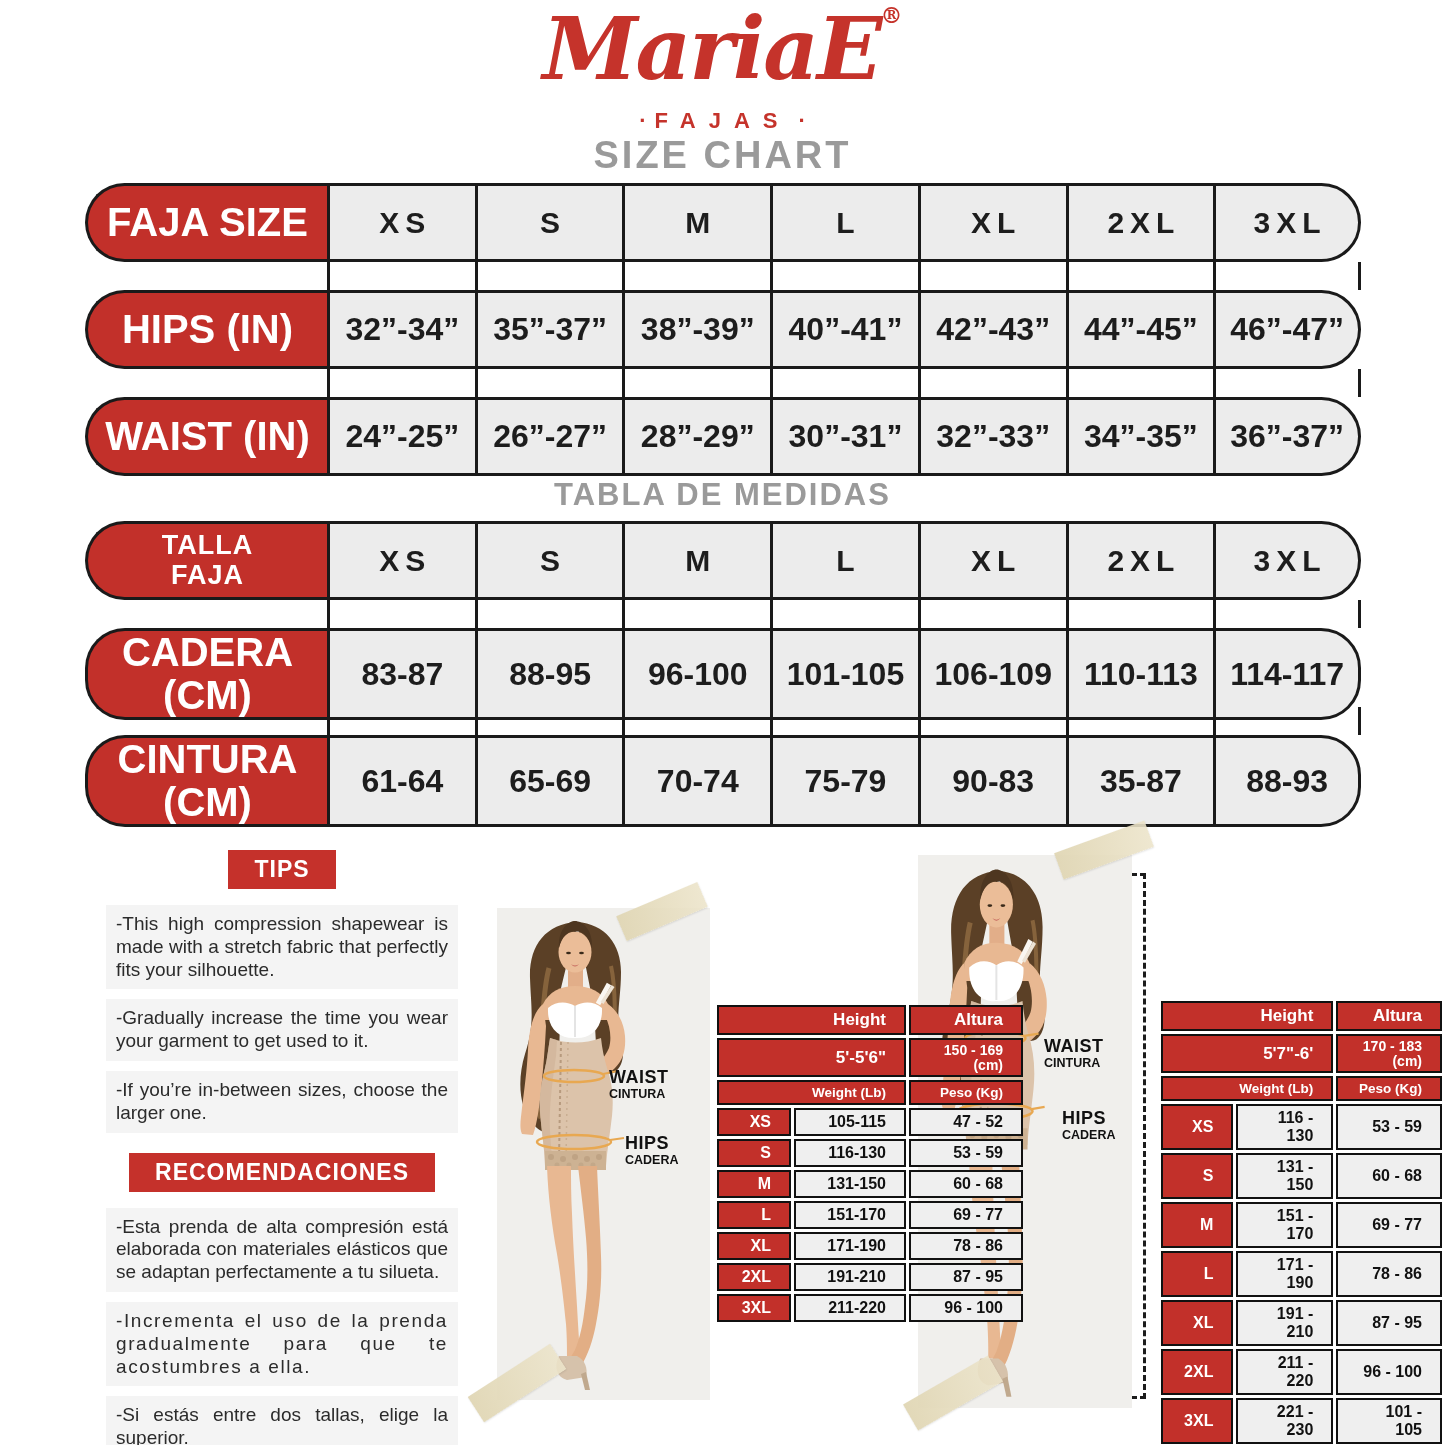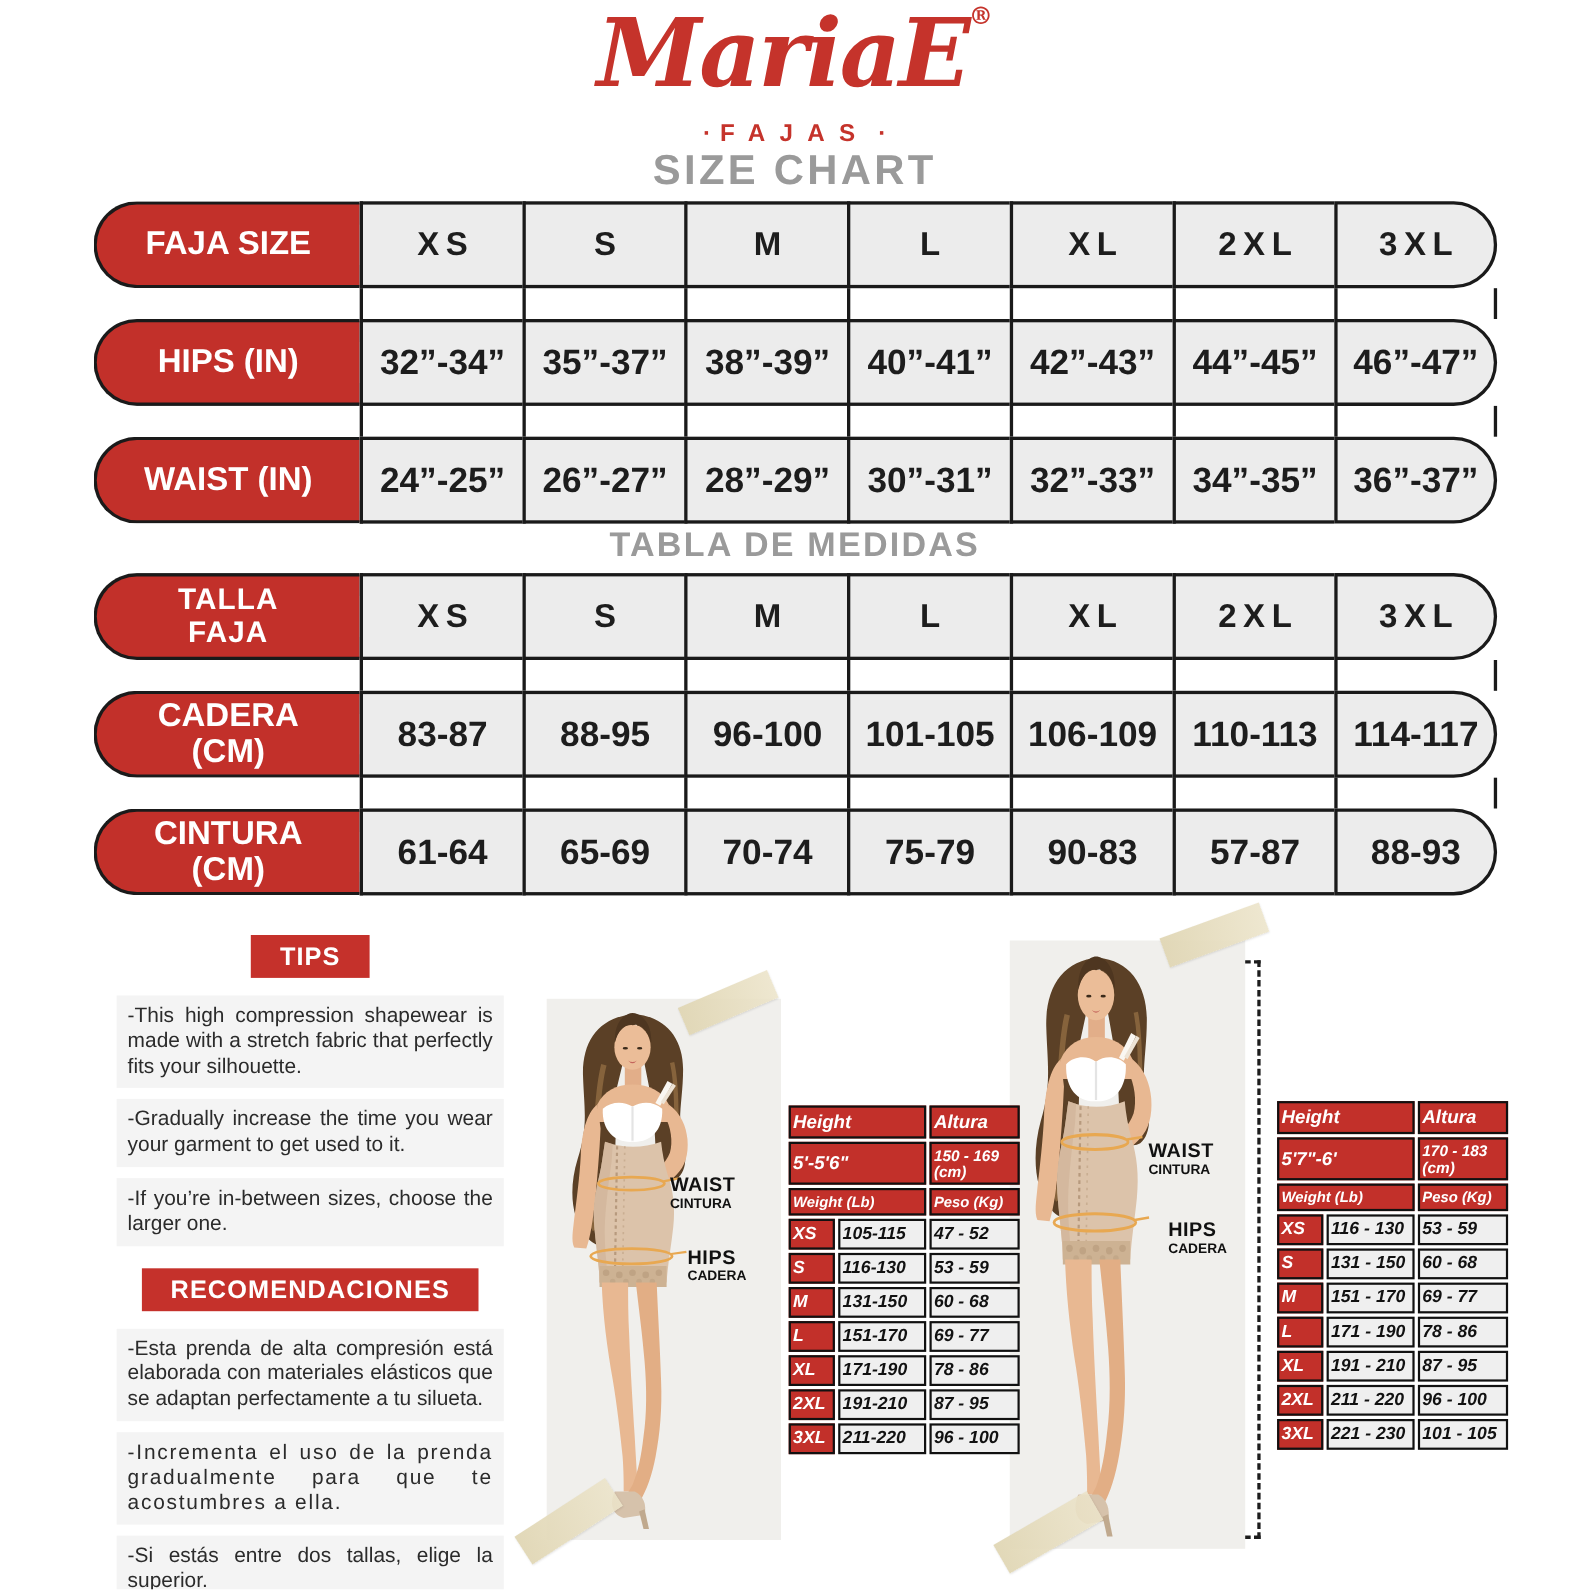--- a/index.html
+++ b/index.html
@@ -17,21 +17,21 @@
   .sub-title{position:absolute;top:477px;left:0;width:100%;text-align:center;
              font-size:31px;font-weight:bold;color:#9A9A9A;letter-spacing:2px;}
   
   .big-table{position:absolute;left:85px;width:1276px;}
   .bt-row,.bt-spacer{display:grid;grid-template-columns:242px repeat(7,1fr);}
   .bt-row{height:79px;}
   .bt-spacer{height:28px;}
   .bt-row>div,.bt-spacer>div{box-sizing:border-box;}
   .bt-label{background:#C2302A;border:3px solid #1a1a1a;border-right:none;
             border-radius:40px 0 0 40px;color:#fff;display:flex;align-items:center;
-            justify-content:center;text-align:center;font-weight:bold;font-size:30px;
+            justify-content:center;text-align:center;font-weight:bold;font-size:40px;
             line-height:1.08;white-space:pre-line;}
   .bt-label.small{font-size:27px;letter-spacing:1px;}
   .bt-cell{background:#ECECEC;border-top:3px solid #1a1a1a;border-bottom:3px solid #1a1a1a;
            border-left:3px solid #1a1a1a;display:flex;align-items:center;justify-content:center;
            font-size:32px;font-weight:bold;color:#1d1d1d;}
   .bt-row .bt-cell:last-child{border-right:3px solid #1a1a1a;border-radius:0 40px 40px 0;}
   .bt-cell.hdr{font-size:30px;letter-spacing:6px;padding-left:6px;}
   .bt-spacer .sp{border-left:3px solid #1a1a1a;}
   .bt-spacer .sp:last-child{border-right:3px solid #1a1a1a;}
   .bt-spacer .gap{border:none;}
@@ -59,21 +59,21 @@
   .c2-waist{left:126px;top:182px;} .c2-hips{left:144px;top:254px;}
   .tape{position:absolute;background:linear-gradient(100deg,rgba(224,214,180,.95),rgba(236,228,202,.88));
         box-shadow:0 1px 2px rgba(0,0,0,.10);z-index:8;}
   .t1a{left:618px;top:68px;width:88px;height:27px;transform:rotate(-23deg);}
   .t1b{left:468px;top:538px;width:98px;height:30px;transform:rotate(-33deg);}
   .t2a{left:1056px;top:6px;width:96px;height:28px;transform:rotate(-20deg);}
   .t2b{left:904px;top:548px;width:98px;height:30px;transform:rotate(-30deg);}
   
   .wtable{position:absolute;border-collapse:separate;border-spacing:3px;}
   .wt1{left:714px;top:172px;} .wt2{left:1158px;top:168px;}
-  .wtable td{border:2.5px solid #111;text-align:left;font-weight:bold;padding:3px 2px;font-style:italic;}
+  .wtable td{border:2.5px solid #111;text-align:right;font-weight:bold;padding:3px 18px;}
   .wtable .hd{background:#C2302A;color:#fff;font-size:17px;}
   .wtable .hd.sm{font-size:13.5px;}
   .wtable .cm{white-space:pre-line;font-size:14px;line-height:1.05;}
   .wtable .sz{background:#C2302A;color:#fff;font-size:16px;width:34px;}
   .wtable .val{background:#EFEFEF;color:#111;font-size:16px;}
   .wtable .c2{width:72px;} .wtable .c3{width:74px;}
 </style>
 </head>
 <body>
 
@@ -184,21 +184,21 @@
         <div class="sp"></div>
     </div>
     <div class="bt-row">
       <div class="bt-label" style="white-space: pre-line;">CINTURA
 (CM)</div>
       <div class="bt-cell">61-64</div>
       <div class="bt-cell">65-69</div>
       <div class="bt-cell">70-74</div>
       <div class="bt-cell">75-79</div>
       <div class="bt-cell">90-83</div>
-      <div class="bt-cell">57-87</div>
+      <div class="bt-cell">35-87</div>
       <div class="bt-cell">88-93</div>
     </div>
   </div>
 
   <div class="bottom">
 
     <div class="textcol">
       <div class="badge">TIPS</div>
       <div class="para">-This high compression shapewear is made with a stretch fabric that perfectly fits your silhouette.</div>
       <div class="para">-Gradually increase the time you wear your garment to get used to it.</div>

